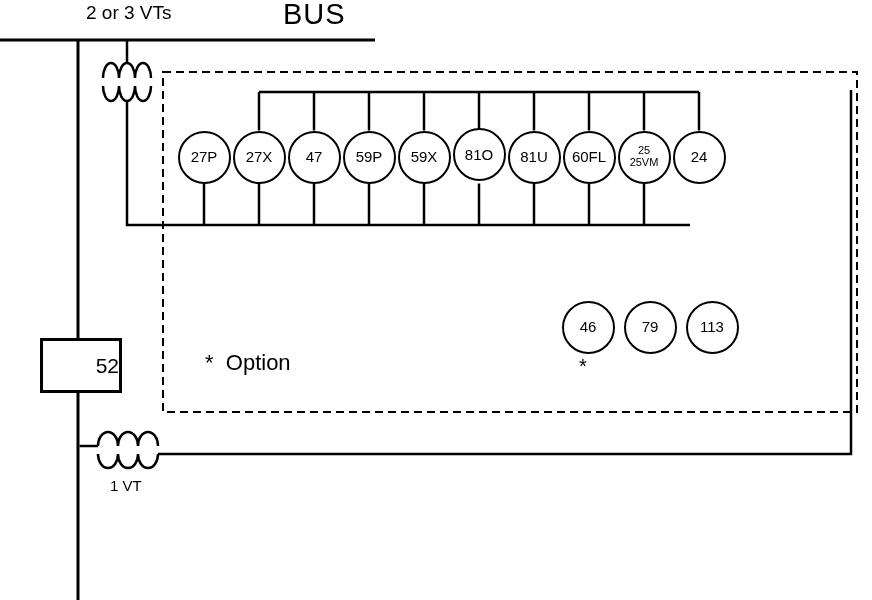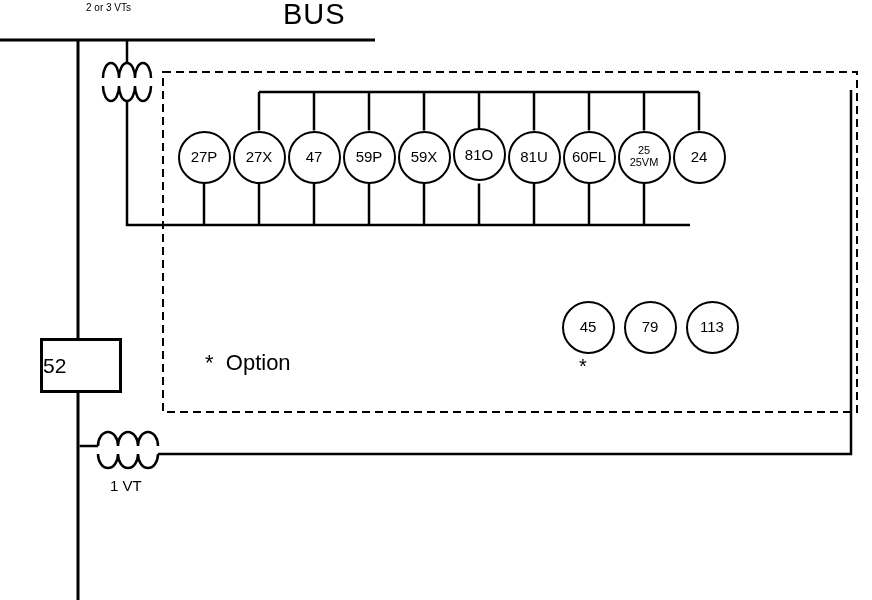--- a/index.html
+++ b/index.html
@@ -8,28 +8,28 @@
   .canvas {
     position: relative;
     width: 872px;
     height: 600px;
     background: #ffffff;
     overflow: hidden;
   }
   .canvas svg { position: absolute; left: 0; top: 0; }
   .label { position: absolute; color: #000; white-space: nowrap; }
   .bus-label { left: 283px; top: -2px; font-size: 29px; letter-spacing: 1px; }
-  .topvt-label { left: 86px; top: 2px; font-size: 10px; }
+  .topvt-label { left: 86px; top: 2px; font-size: 19px; }
   .bottomvt-label { left: 110px; top: 477px; font-size: 15px; text-align: center; }
   .option-note { left: 205px; top: 350px; font-size: 22px; white-space: pre; }
   .row2-asterisk { left: 579px; top: 355px; font-size: 20px; }
   .breaker {
     position: absolute; left: 40px; top: 338px; width: 82px; height: 55px;
     border: 3px solid #000; background: #fff;
-    display: flex; align-items: center; justify-content: flex-start;
+    display: flex; align-items: center; justify-content: flex-end;
     font-size: 21px;
   }
   .relay-circle {
     position: absolute; width: 53px; height: 53px;
     border: 2.5px solid #000; border-radius: 50%; background: #fff;
     display: flex; flex-direction: column; align-items: center; justify-content: center;
     font-size: 15px; line-height: 1.05; text-align: center;
   }
 </style>
 </head>
@@ -118,21 +118,21 @@
         <span>60FL</span>
       </div>
       <div class="relay-circle" style="left: 617.5px; top: 130.5px; font-size: 11px;">
         <span>25</span>
         <span>25VM</span>
       </div>
       <div class="relay-circle" style="left: 672.5px; top: 130.5px; align-items: center;">
         <span>24</span>
       </div>
       <div class="relay-circle" style="left: 561.5px; top: 300.5px;">
-        <span>45</span>
+        <span>46</span>
       </div>
       <div class="relay-circle" style="left: 623.5px; top: 300.5px;">
         <span>79</span>
       </div>
       <div class="relay-circle" style="left: 685.5px; top: 300.5px;">
         <span>113</span>
       </div>
     </div>
 
 </div>

